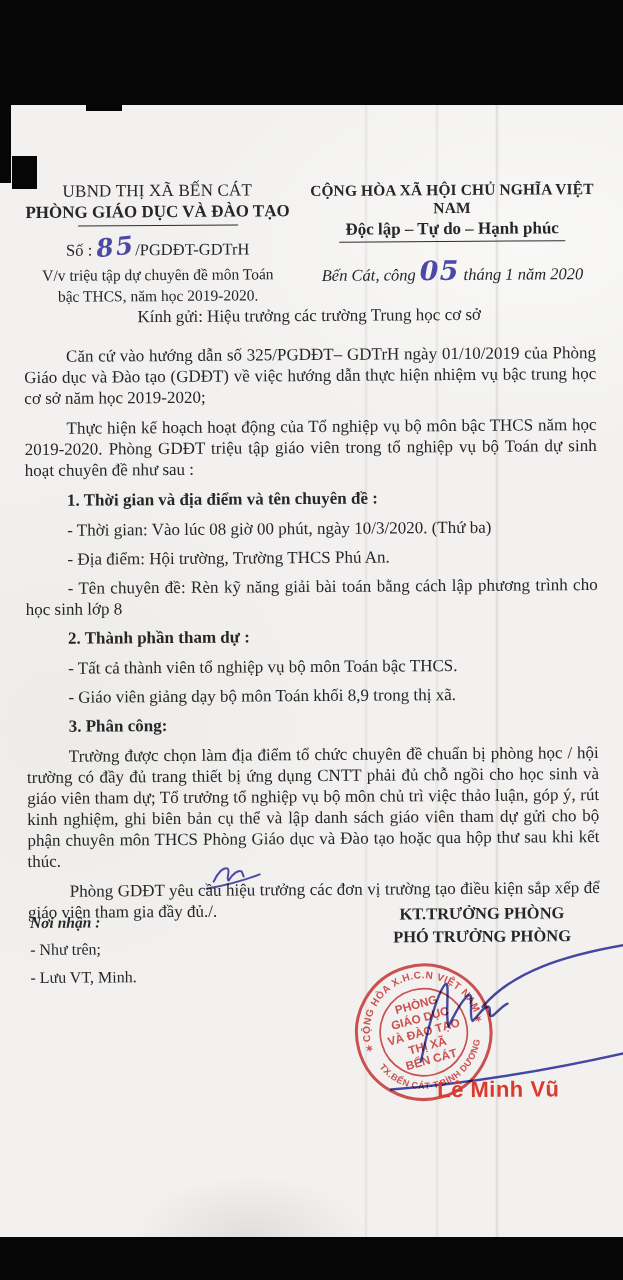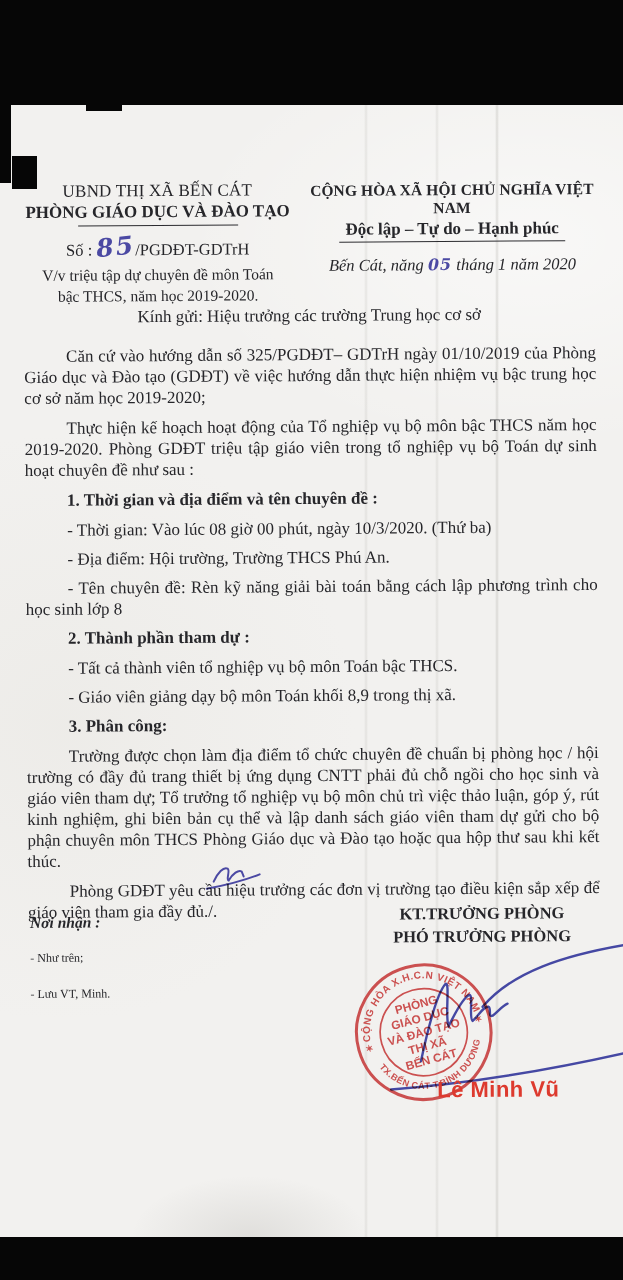--- a/index.html
+++ b/index.html
@@ -36,31 +36,31 @@
   .hdr-rule{width:160px;height:0;border-bottom:1.6px solid #2c2c30;margin:3px auto 0 auto;}
   .so-line{margin-top:14px;font-size:16.5px;}
   .hand{color:#4b49a3;font-family:"DejaVu Serif",serif;font-style:italic;font-weight:bold;}
   .hand-85{font-size:25px;display:inline-block;transform:rotate(-5deg);letter-spacing:2px;line-height:0;}
   .vv{font-size:15.5px;line-height:21px;margin-top:4px;}
   .hdr-right{position:absolute;left:295px;top:2px;width:320px;text-align:center;}
   .hdr-right .n1{font-size:15.5px;font-weight:bold;letter-spacing:.1px;}
   .hdr-right .n2{font-size:17px;font-weight:bold;display:inline-block;
      border-bottom:1.6px solid #2c2c30;padding:0 6px 2px 6px;margin-top:2px;}
   .date-line{margin-top:13px;font-style:italic;font-size:16.5px;}
-  .hand-05{font-size:16px;letter-spacing:1px;}
+  .hand-05{font-size:27px;letter-spacing:1px;}
   .recipient{position:absolute;top:306px;left:0;width:623px;text-align:center;font-size:17px;}
   .body-flow{position:absolute;top:344px;left:26px;width:572px;
      font-size:17px;line-height:21px;text-align:justify;}
   .body-flow p{margin:0 0 9px 0;text-indent:42px;}
   .body-flow p.item{margin:0 0 8px 0;}
   .body-flow p.sect{font-weight:bold;margin:1px 0 9px 0;}
   
   .noi-nhan{position:absolute;left:28px;top:912px;}
   .noi-nhan .nn-h{font-weight:bold;font-style:italic;font-size:15.5px;}
-  .noi-nhan .nn-i{font-size:12px;line-height:20px;margin-top:16px;}
+  .noi-nhan .nn-i{font-size:16px;line-height:20px;margin-top:8px;}
   .sign-title{position:absolute;left:360px;top:903px;width:240px;text-align:center;
      font-weight:bold;font-size:16.5px;line-height:23px;}
   .signer-name{position:absolute;left:434px;top:1078px;width:160px;
      font-family:"Liberation Sans",sans-serif;font-weight:bold;font-size:22px;
      color:#dd3a2e;letter-spacing:.5px;}
   #stamp-svg{position:absolute;left:350px;top:962px;width:142px;height:142px;
      transform:rotate(-15deg);mix-blend-mode:multiply;opacity:.93;}
   #stamp-svg text{font-family:"Liberation Sans",sans-serif;font-weight:bold;fill:#c84443;}
   #sig-svg{position:absolute;left:330px;top:855px;width:293px;height:245px;mix-blend-mode:multiply;}
   #flourish-svg{position:absolute;left:200px;top:860px;width:62px;height:34px;mix-blend-mode:multiply;}
@@ -87,21 +87,21 @@
       </div>
       <div class="vv">
         <div>V/v triệu tập dự chuyên đề môn Toán</div>
         <div>bậc THCS, năm học 2019-2020.</div>
       </div>
     </div>
     <div class="hdr-right">
       <div class="n1">CỘNG HÒA XÃ HỘI CHỦ NGHĨA VIỆT NAM</div>
       <div><span class="n2">Độc lập – Tự do – Hạnh phúc</span></div>
       <div class="date-line">
-        <span>Bến Cát, năng</span>
+        <span>Bến Cát, công</span>
         <span class="hand hand-05">05</span>
         <span>tháng 1  năm 2020</span>
       </div>
     </div>
   </div>
 
   <div class="recipient">Kính gửi: Hiệu trưởng các trường Trung học cơ sở</div>
 
   <div class="body-flow">
     <p>Căn cứ vào hướng dẫn số 325/PGDĐT– GDTrH  ngày 01/10/2019 của Phòng Giáo dục và Đào tạo (GDĐT) về việc hướng dẫn thực hiện nhiệm vụ bậc trung học cơ sở năm học 2019-2020;</p>

